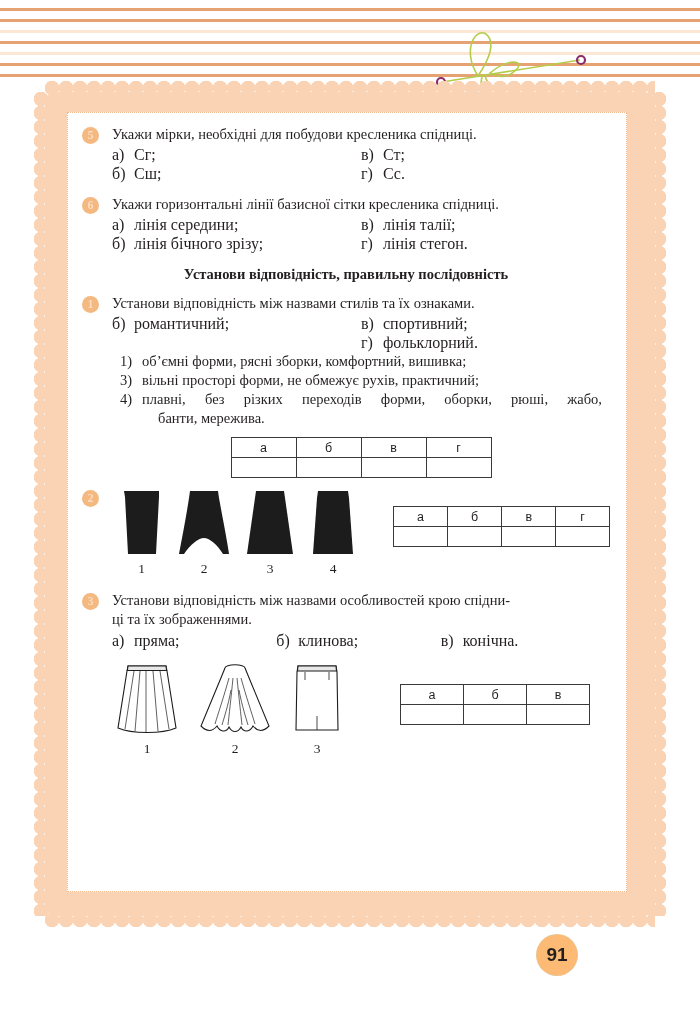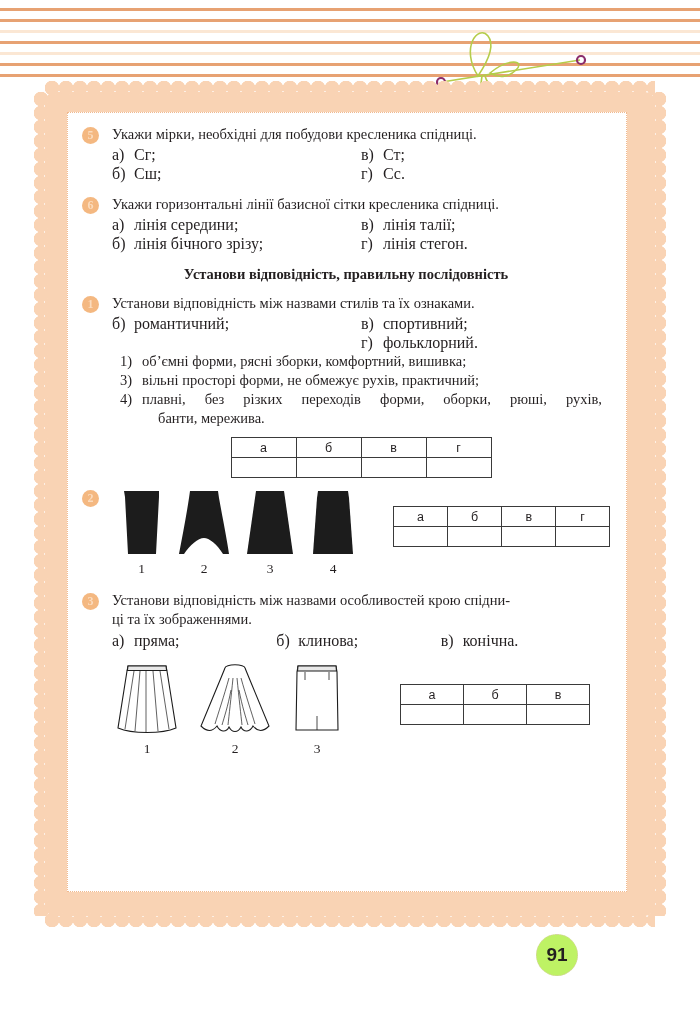--- a/index.html
+++ b/index.html
@@ -111,21 +111,21 @@
   .caption{
     text-align:center;font-size:13.5px;margin-top:3px;
     font-family:"Liberation Serif", serif;
   }
   .fig{display:flex;flex-direction:column;align-items:center;}
 
   
   #pageno{
     position:absolute;left:536px;top:934px;
     width:42px;height:42px;border-radius:50%;
-    background:#bef264;
+    background:#fdba74;
     border:1px dotted #d9c9a8;
     font-family:"Liberation Sans", sans-serif;
     font-size:19px;font-weight:bold;color:#231f20;
     display:flex;align-items:center;justify-content:center;
     box-sizing:border-box;
   }
 </style>
 </head>
 <body>
 
@@ -203,21 +203,21 @@
           </div>
           <div class="optcol">
             <div class="opt"><span class="lt">в)</span><span>спортивний;</span></div>
             <div class="opt"><span class="lt">г)</span><span>фольклорний.</span></div>
           </div>
         </div>
 
         <div class="seq"><span class="num">1)</span><span>об’ємні форми, рясні зборки, комфортний, вишивка;</span></div>
         <div class="seq"><span class="num">3)</span><span>вільні просторі форми, не обмежує рухів, практичний;</span></div>
         <div class="seq">
-          <span class="num">4)</span><span style="display:inline-block;width:460px;text-align:justify;text-align-last:justify;">плавні, без різких переходів форми, оборки, рюші, рухів,</span>
+          <span class="num">4)</span><span style="display:inline-block;width:460px;text-align:justify;text-align-last:justify;">плавні, без різких переходів форми, оборки, рюші, жабо,</span>
           <span class="cont">банти, мережива.</span>
         </div>
 
         <div class="tbl-center">
           <table class="ans">
             <tbody>
                 <tr>
               <td class="hd">а</td>
               <td class="hd">б</td>
               <td class="hd">в</td>

